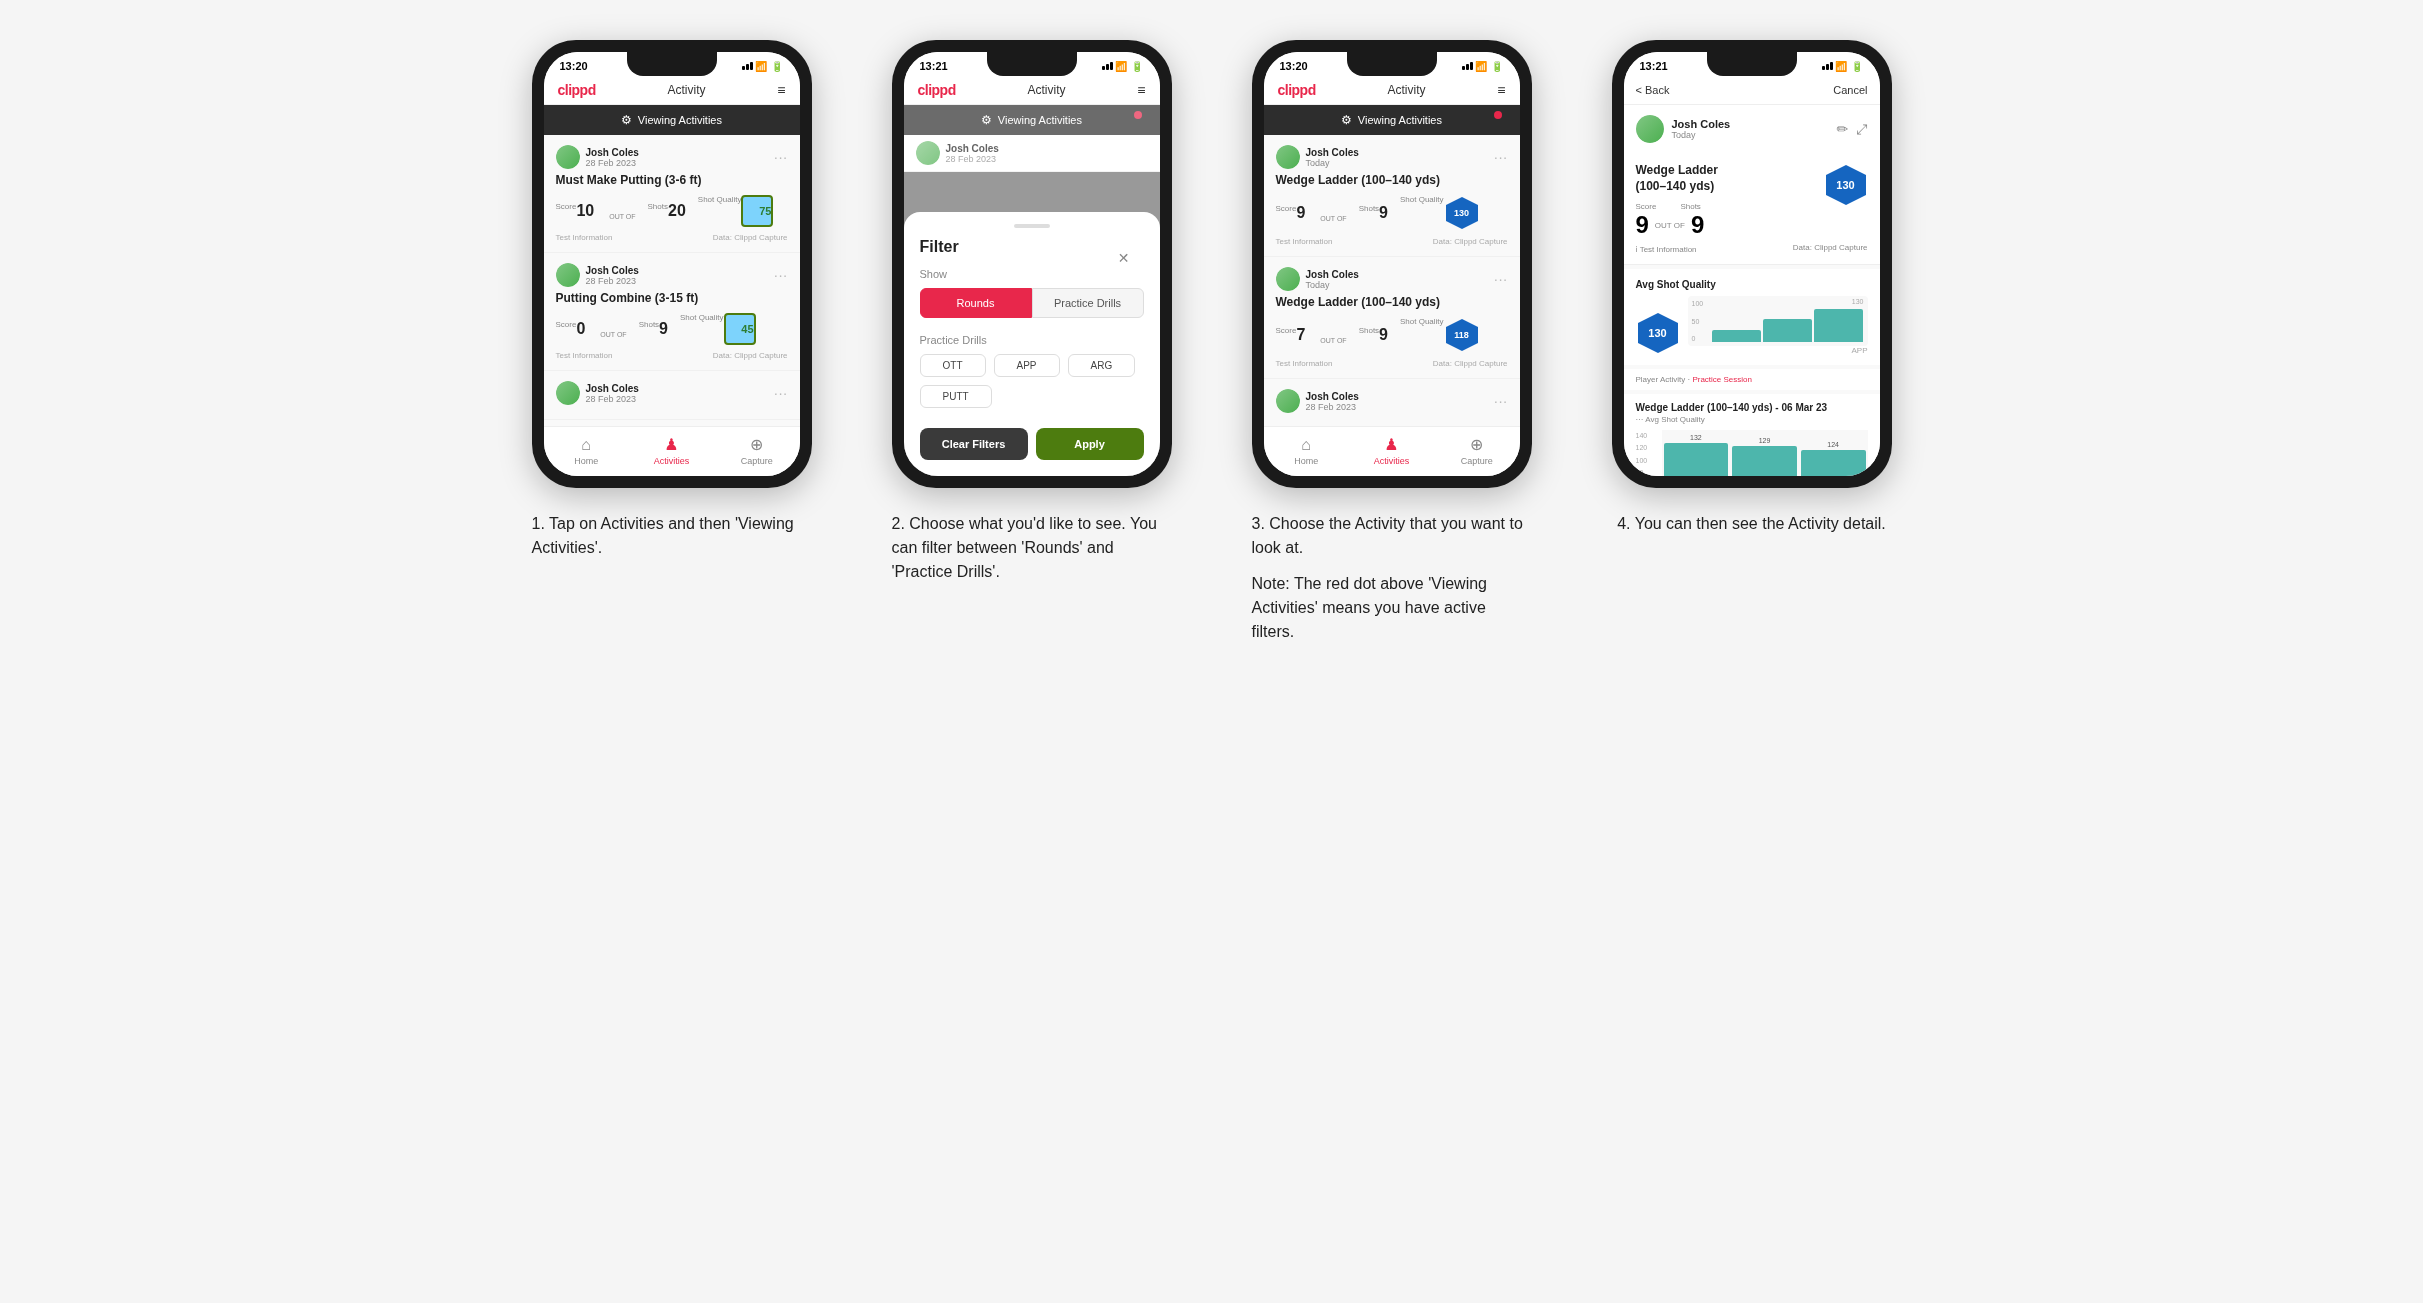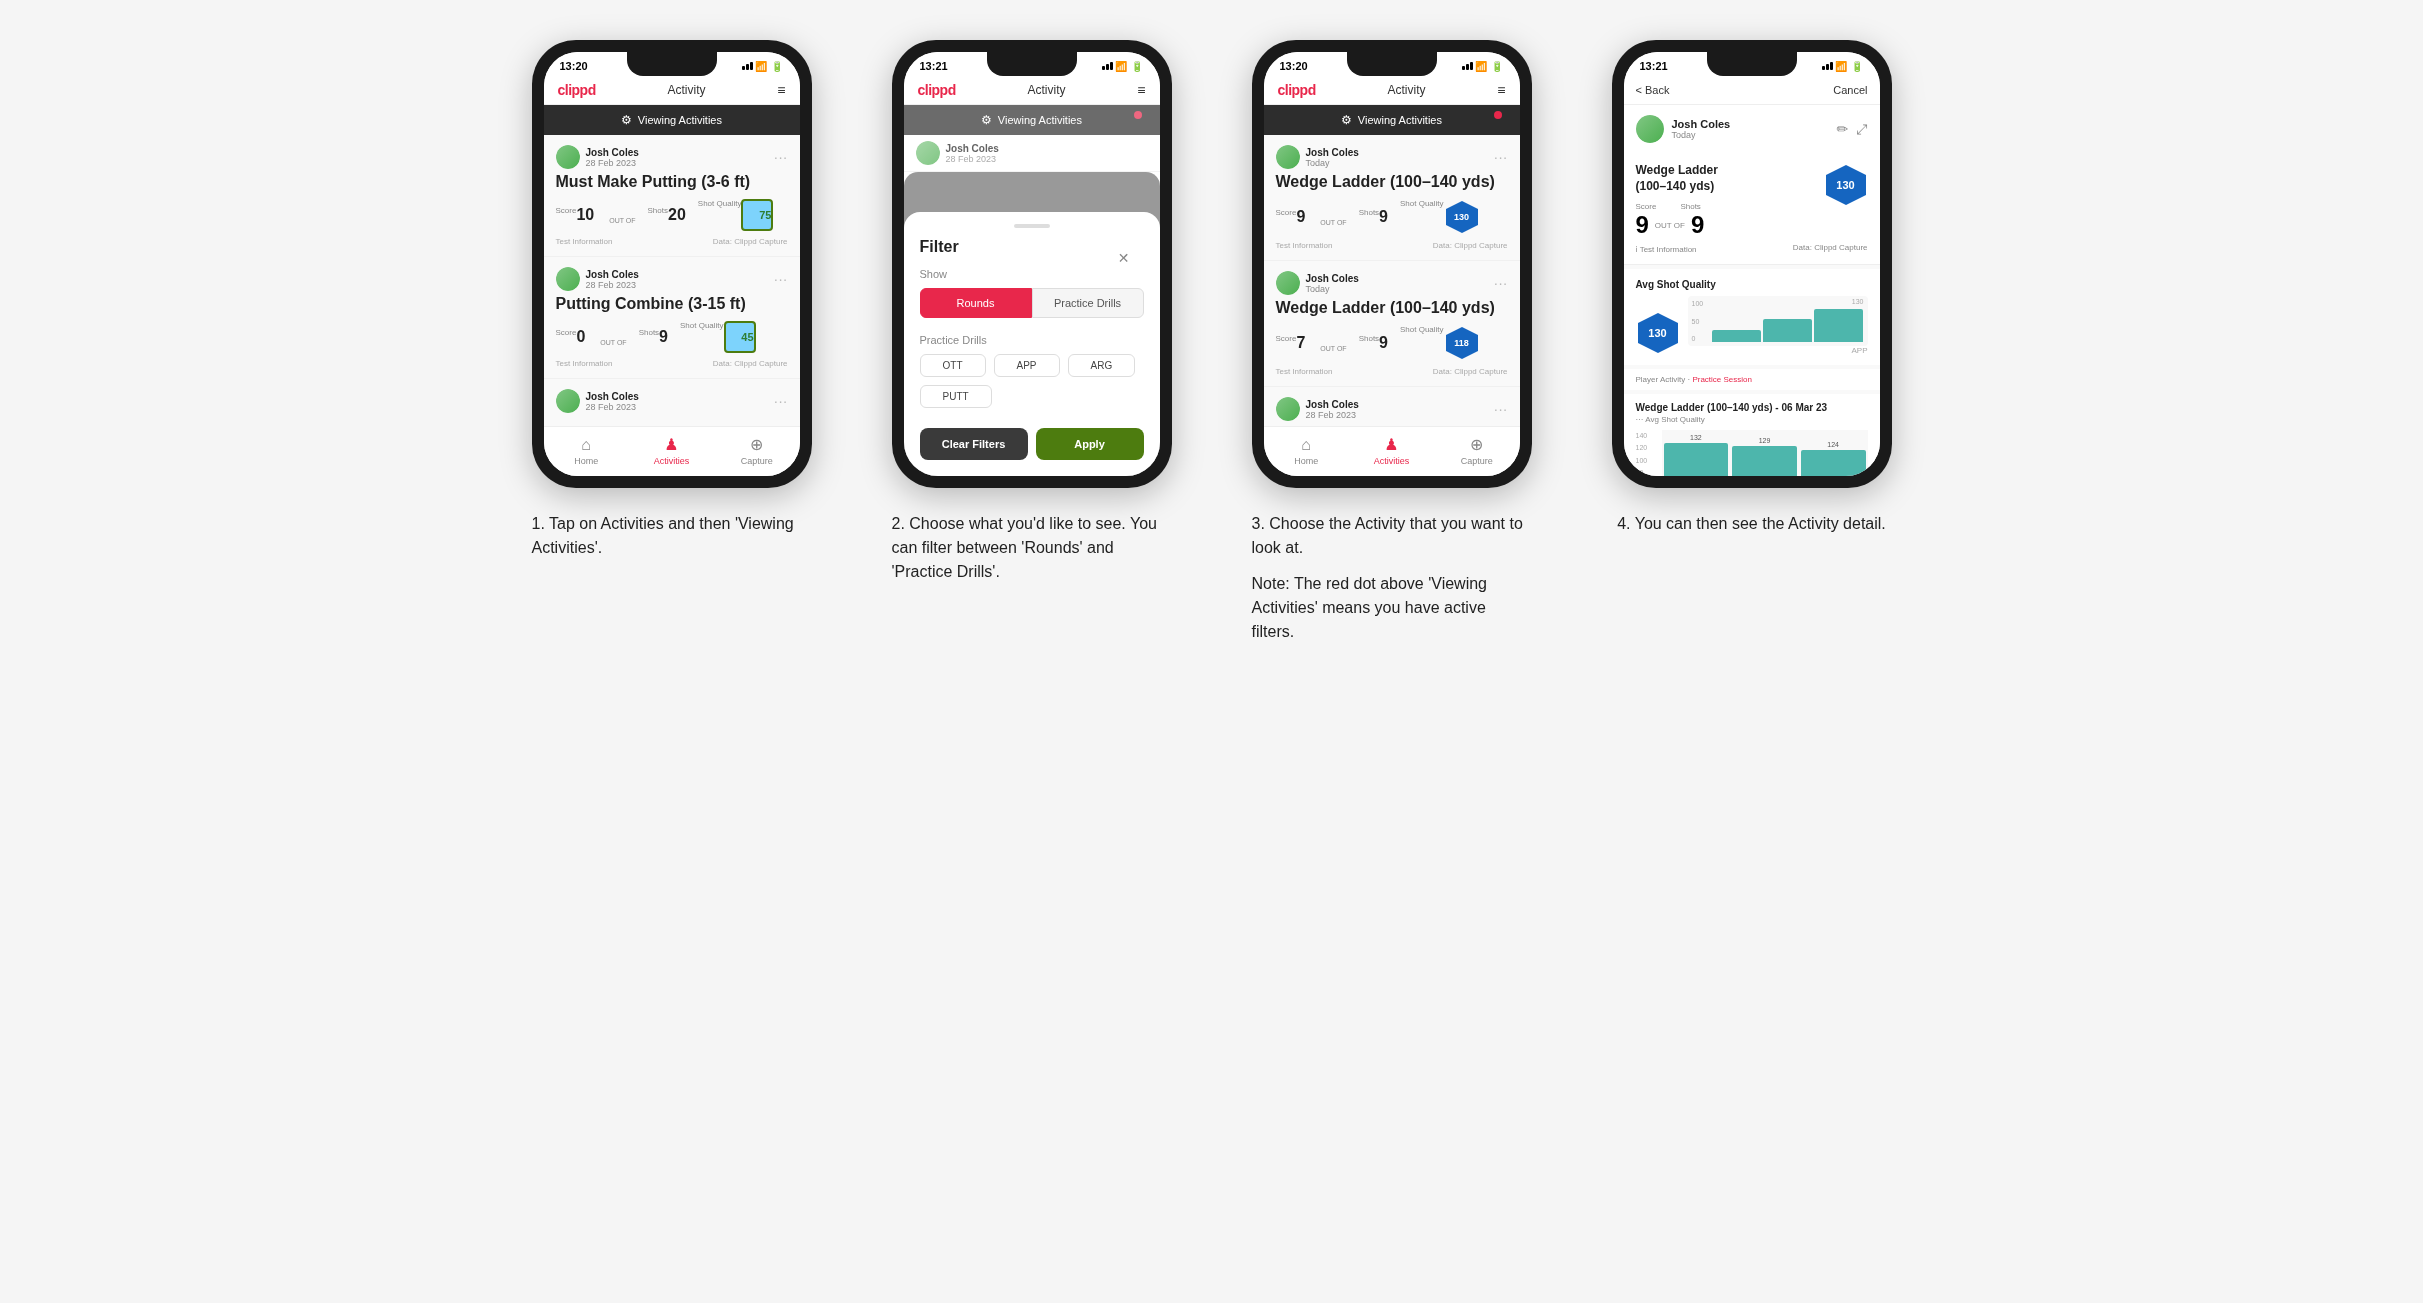--- a/index.html
+++ b/index.html
@@ -143,21 +143,21 @@
     }
     .avatar-img {
       width: 100%;
       height: 100%;
       background: linear-gradient(135deg, #81c784, #4caf50);
       border-radius: 50%;
     }
     .user-name { font-size: 10px; font-weight: 600; color: #222; }
     .user-date { font-size: 9px; color: #888; }
     .more-dots { font-size: 14px; color: #bbb; }
-    .activity-title { font-size: 16px; font-weight: 600; color: #222; margin-bottom: 8px; }
+    .activity-title { font-size: 12px; font-weight: 600; color: #222; margin-bottom: 8px; }
     .stats-row { display: flex; align-items: center; gap: 12px; }
     .stat-item { display: flex; }
     .stat-label { font-size: 8px; color: #888; }
     .stat-value { font-size: 16px; font-weight: 700; color: #222; }
     .stat-outof { display: flex; align-items: flex-end; gap: 15px; }
     .outof-text { font-size: 7px; color: #888; text-transform: uppercase; }
     .shot-quality-badge {
       width: 32px;
       height: 32px;
       background: #7dd3fc;
@@ -512,21 +512,21 @@
             <div class="avatar">
                 <div class="avatar-img"></div>
               </div>
             <div>
               <div class="user-name">Josh Coles</div>
               <div class="user-date">28 Feb 2023</div>
             </div>
           </div>
         </div>
 
-        <div style="flex:1; position:relative; overflow:hidden;border-radius:14px;">
+        <div style="flex:1; position:relative; overflow:hidden;">
           <div style="position:absolute;top:0;left:0;right:0;bottom:0;background:rgba(0,0,0,0.4);z-index:10;"></div>
           <div style="position:absolute;bottom:0;left:0;right:0;background:#fff;border-radius:16px 16px 0 0;padding:12px 16px 16px;z-index:20;">
             <div class="filter-handle"></div>
             <div style="position:relative;margin-bottom:12px;">
               <span class="filter-title">Filter</span>
               <span class="filter-close">✕</span>
             </div>
             <div class="filter-section-label">Show</div>
             <div class="filter-tabs">
               <div class="filter-tab active">Rounds</div>

